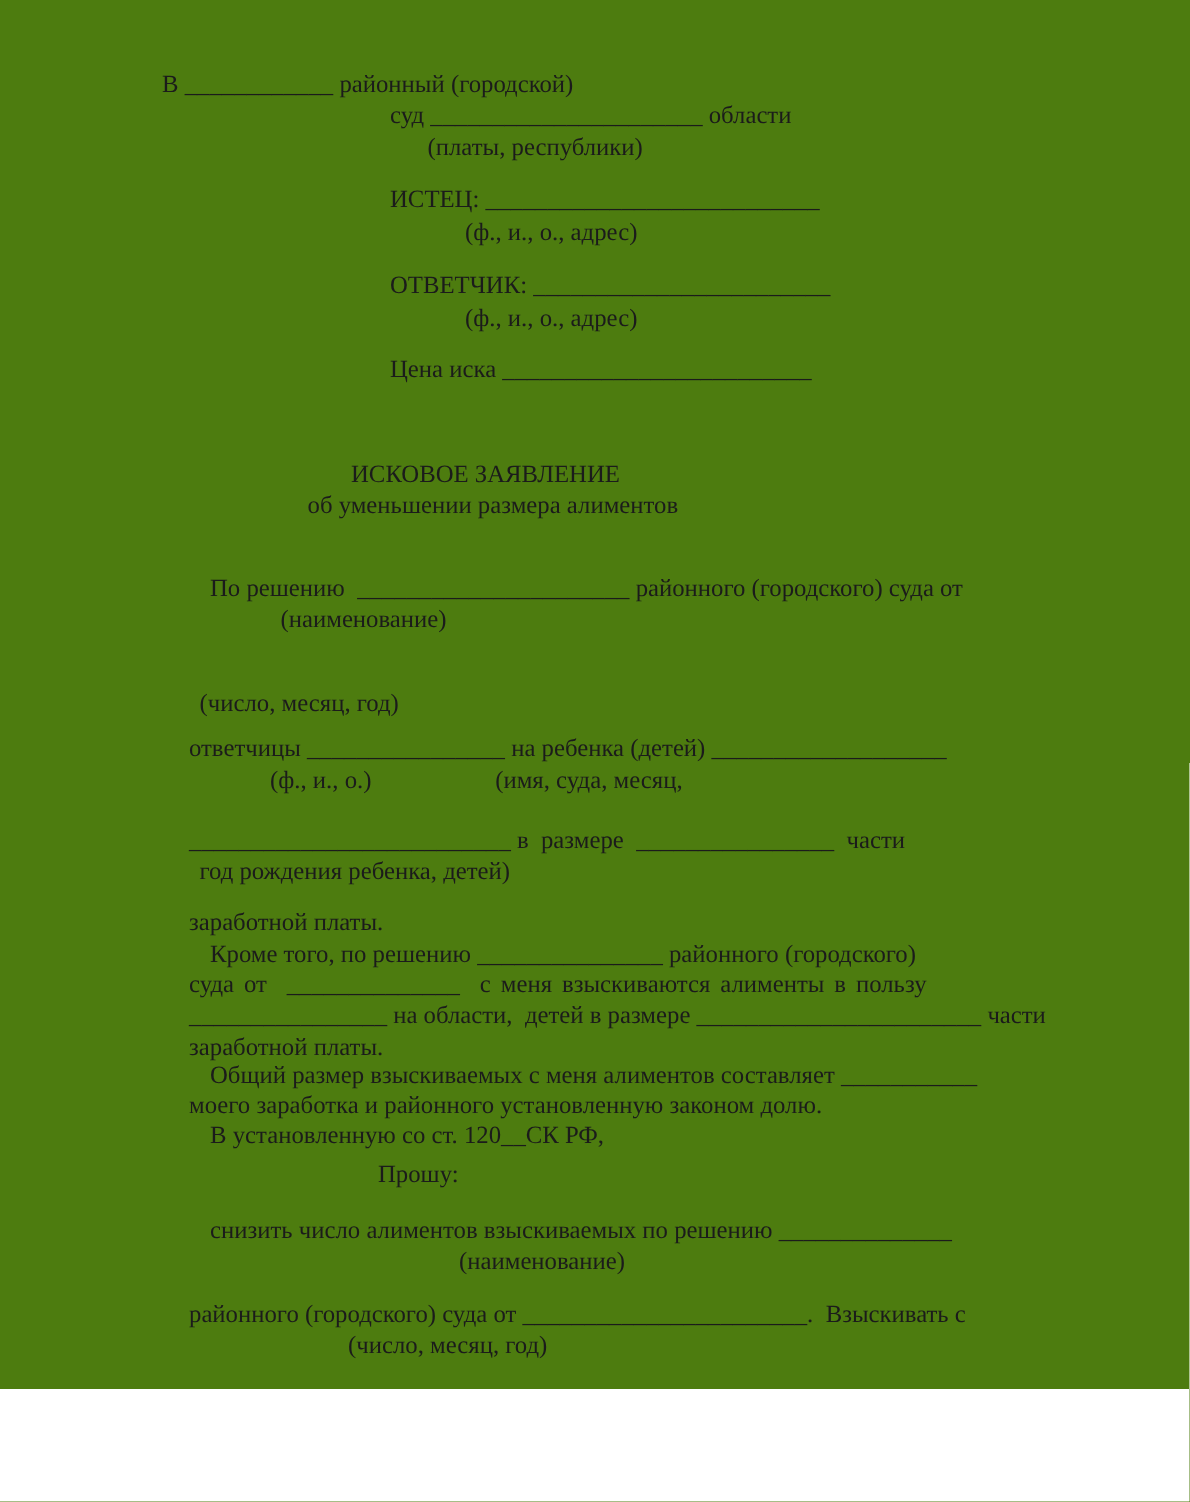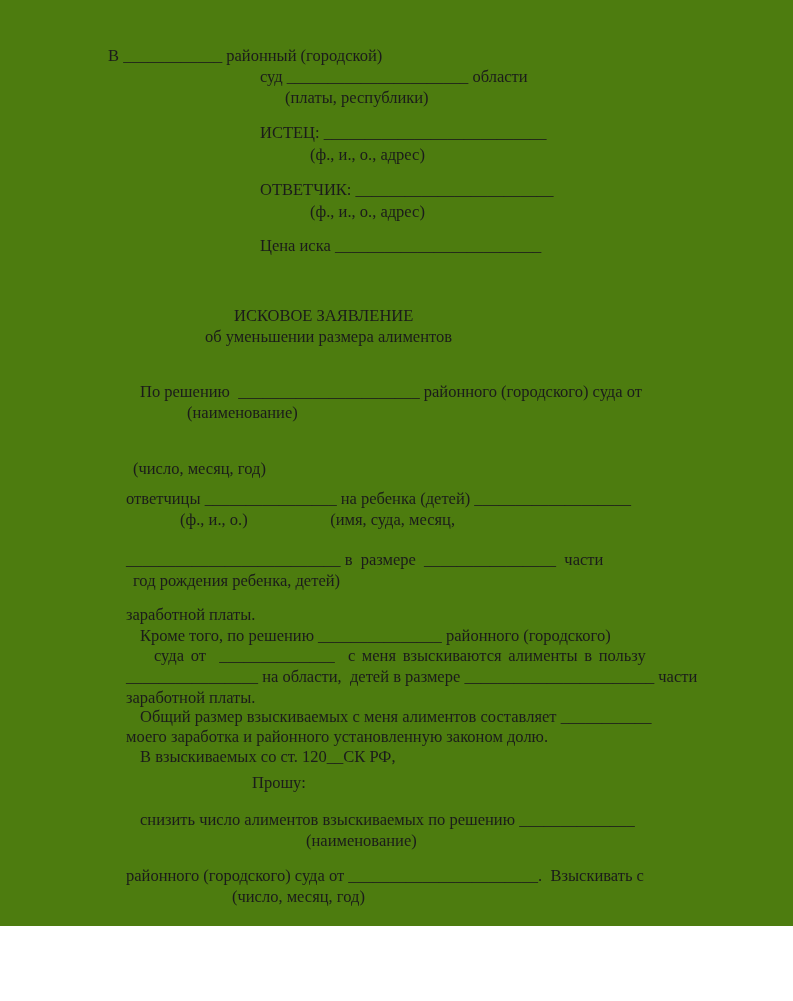--- a/index.html
+++ b/index.html
@@ -11,21 +11,21 @@
     font-family:Liberation Serif, serif;
     font-size:16.5px;
     line-height:20px;
     color:#1b1b1b;
     overflow:hidden;
   }
   .ln{
     position:absolute;
     white-space:pre;
   }
-  .ws2{word-spacing:2.5px;margin-left:28px;}
+  .ws2{word-spacing:2.5px;}
   .ws3{word-spacing:3.5px;}
 </style>
 </head>
 <body>
 
 <div class="page">
 
   <div class="ln" style="top:46px;left:108px">В ____________ районный (городской)</div>
   <div class="ln" style="top:67px;left:260px">суд ______________________ области</div>
   <div class="ln" style="top:88px;left:285px">(платы, республики)</div>
@@ -48,21 +48,21 @@
   <div class="ln" style="top:510px;left:180px">(ф., и., о.)                    (имя, суда, месяц,</div>
   <div class="ln" style="top:550px;left:126px">__________________________ в  размере  ________________  части</div>
   <div class="ln" style="top:571px;left:133px">год рождения ребенка, детей)</div>
   <div class="ln" style="top:605px;left:126px">заработной платы.</div>
   <div class="ln" style="top:626px;left:140px">Кроме того, по решению _______________ районного (городского)</div>
   <div class="ln ws2" style="top:646px;left:126px">суда от  ______________  с меня взыскиваются алименты в пользу</div>
   <div class="ln" style="top:667px;left:126px">________________ на области,  детей в размере _______________________ части</div>
   <div class="ln" style="top:688px;left:126px">заработной платы.</div>
   <div class="ln" style="top:707px;left:140px">Общий размер взыскиваемых с меня алиментов составляет ___________</div>
   <div class="ln" style="top:727px;left:126px">моего заработка и районного установленную законом долю.</div>
-  <div class="ln" style="top:747px;left:140px">В взыскиваемых со ст. 120__СК РФ,</div>
+  <div class="ln" style="top:747px;left:140px">В установленную со ст. 120__СК РФ,</div>
   <div class="ln" style="top:773px;left:252px">Прошу:</div>
   <div class="ln" style="top:810px;left:140px">снизить число алиментов взыскиваемых по решению ______________</div>
   <div class="ln" style="top:831px;left:306px">(наименование)</div>
   <div class="ln" style="top:866px;left:126px">районного (городского) суда от _______________________.  Взыскивать с</div>
   <div class="ln" style="top:887px;left:232px">(число, месяц, год)</div>
   <div class="ln" style="top:939px;left:220px">(ф., и., о.)</div>
   <div class="ln" style="top:969px;left:126px">(детей) ...</div>
 
 </div>
 

